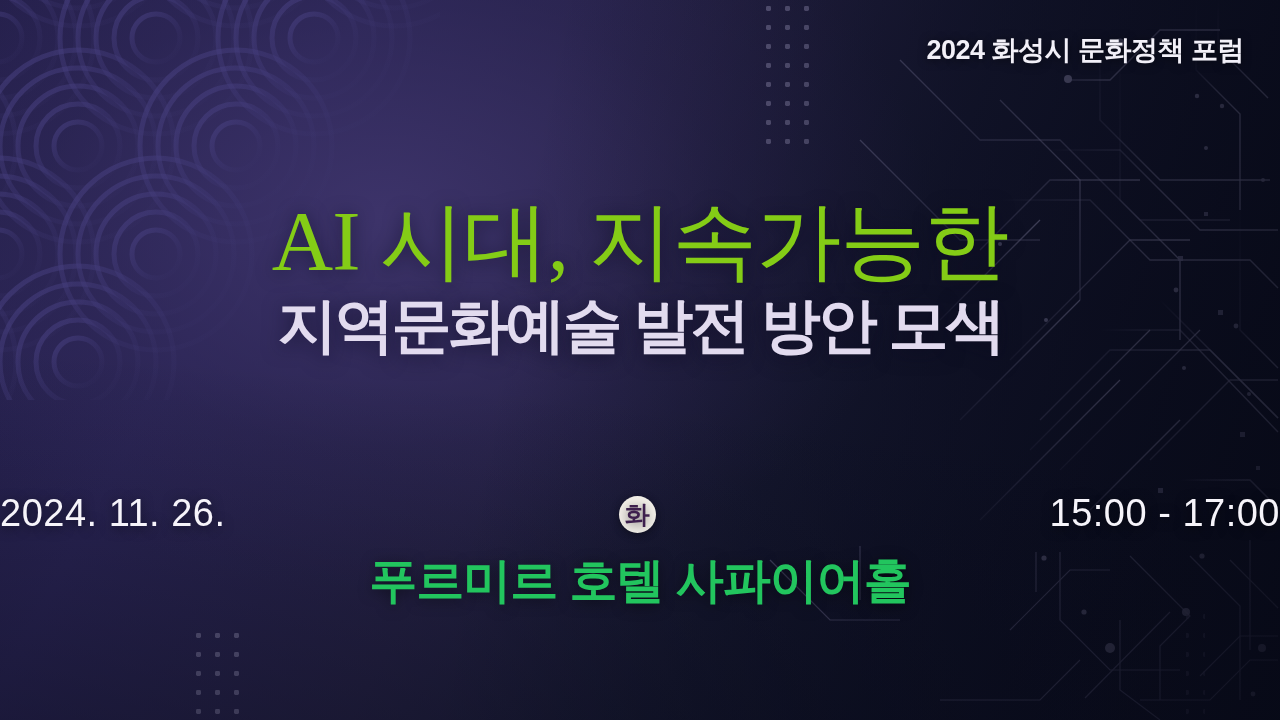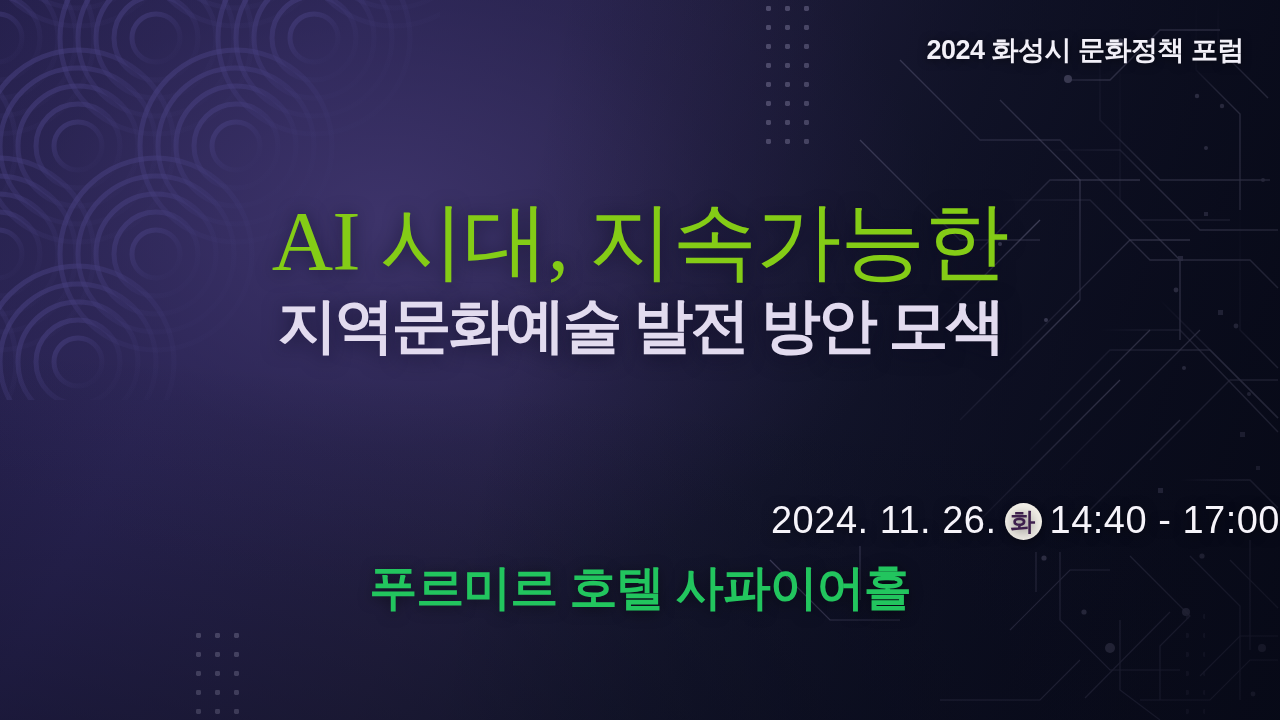--- a/index.html
+++ b/index.html
@@ -66,23 +66,22 @@
     text-shadow:0 3px 20px rgba(10,8,30,.6);
   }
 
   .info-block{
     position:absolute; left:0; right:0; top:492px;
     text-align:center;
   }
   .info-datetime{
     font-size:38px; font-weight:normal; color:#f6f4fa;
     letter-spacing:.5px; white-space:nowrap;
-    display:flex; align-items:center; justify-content:flex-end; gap:0px;
+    display:flex; align-items:center; justify-content:space-between; gap:0px;
     text-shadow:0 2px 12px rgba(0,0,0,.5);
-    margin-top:7px;
   }
   .info-datetime .d-date{ margin-right:4px; }
   .day-badge{
     display:inline-flex; align-items:center; justify-content:center;
     width:37px; height:37px; border-radius:50%;
     background:#f4f1ea; color:#3d1f4d;
     font-size:25px; font-weight:bold; line-height:1;
     margin:0 4px; position:relative; top:1px;
     box-shadow:0 2px 8px rgba(0,0,0,.35);
   }
@@ -273,19 +272,19 @@
 
     <div class="title-block">
       <div class="title-line1">AI 시대, 지속가능한</div>
       <div class="title-line2">지역문화예술 발전 방안 모색</div>
     </div>
 
     <div class="info-block">
       <div class="info-datetime">
         <span class="d-date">2024. 11. 26.</span>
         <span class="day-badge">화</span>
-        <span class="d-time">14:40 - 17:00</span>
+        <span class="d-time">15:00 - 17:00</span>
       </div>
       <div class="info-venue">푸르미르 호텔 사파이어홀</div>
     </div>
 
   </div>
 </div>
 
 </body></html>

